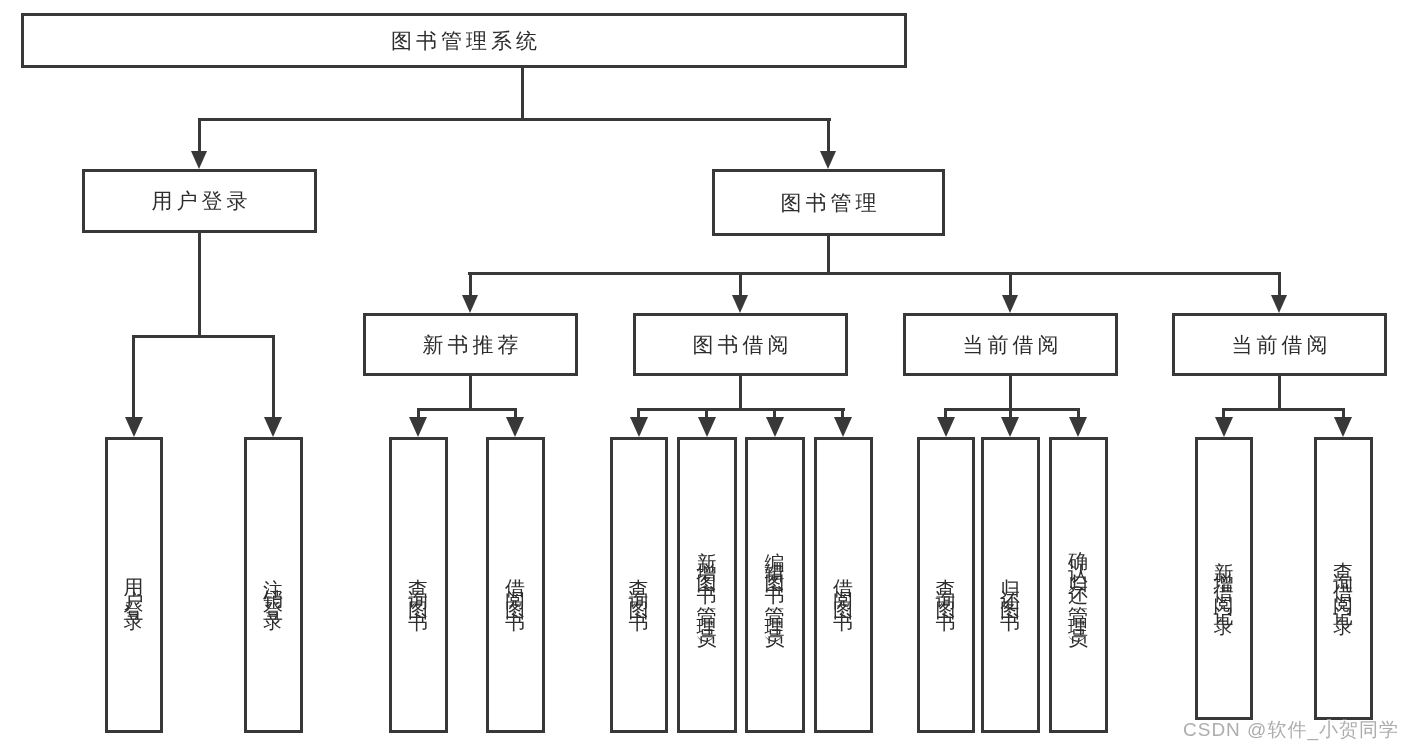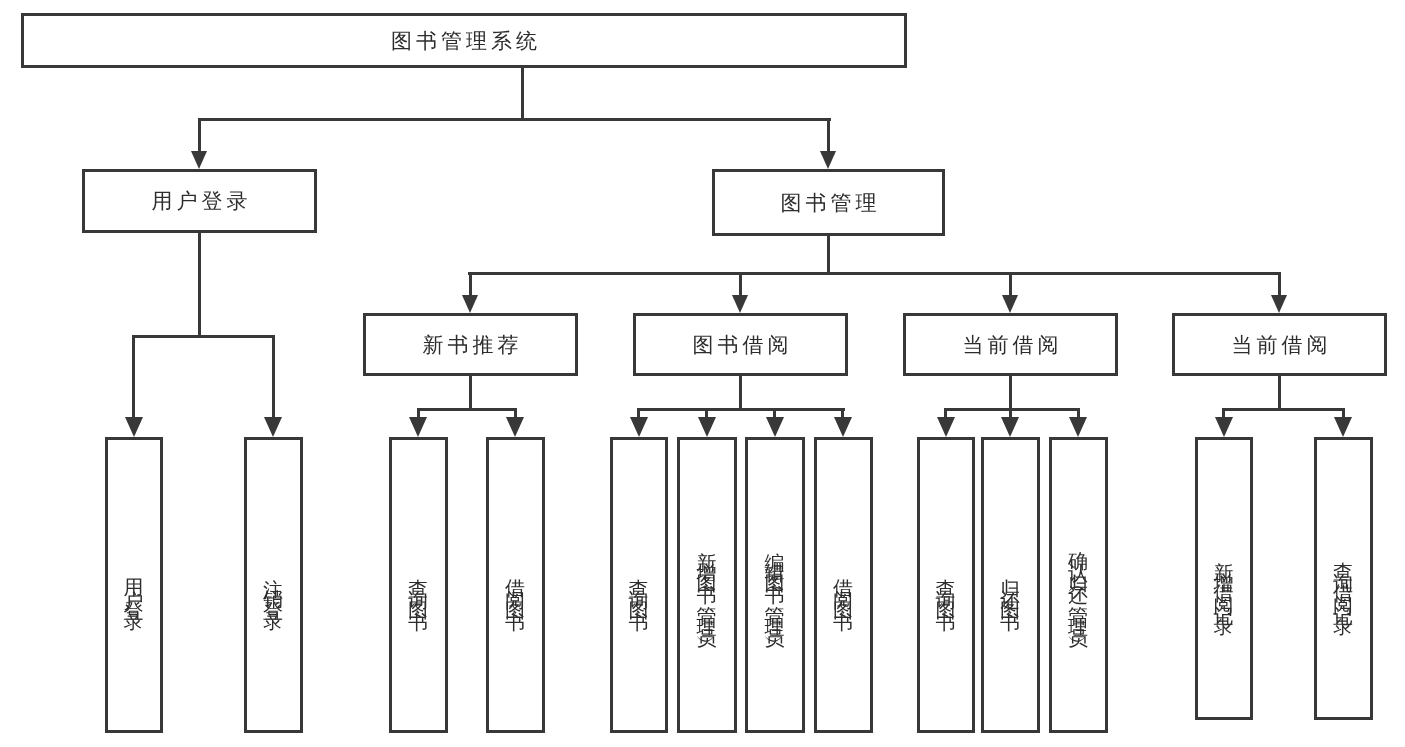--- a/index.html
+++ b/index.html
@@ -162,14 +162,15 @@
     <span>确认归还（管理员）</span>
   </div>
 
   <div class="node vt" style="left:1195px; top:437px; width:58px; height:283px;">
     <span>新增借阅记录</span>
   </div>
   <div class="node vt" style="left:1314px; top:437px; width:59px; height:283px;">
     <span>查询借阅记录</span>
   </div>
 
+  <div class="watermark">CSDN @软件_小贺同学</div>
 
 </div>
 
 </body></html>

